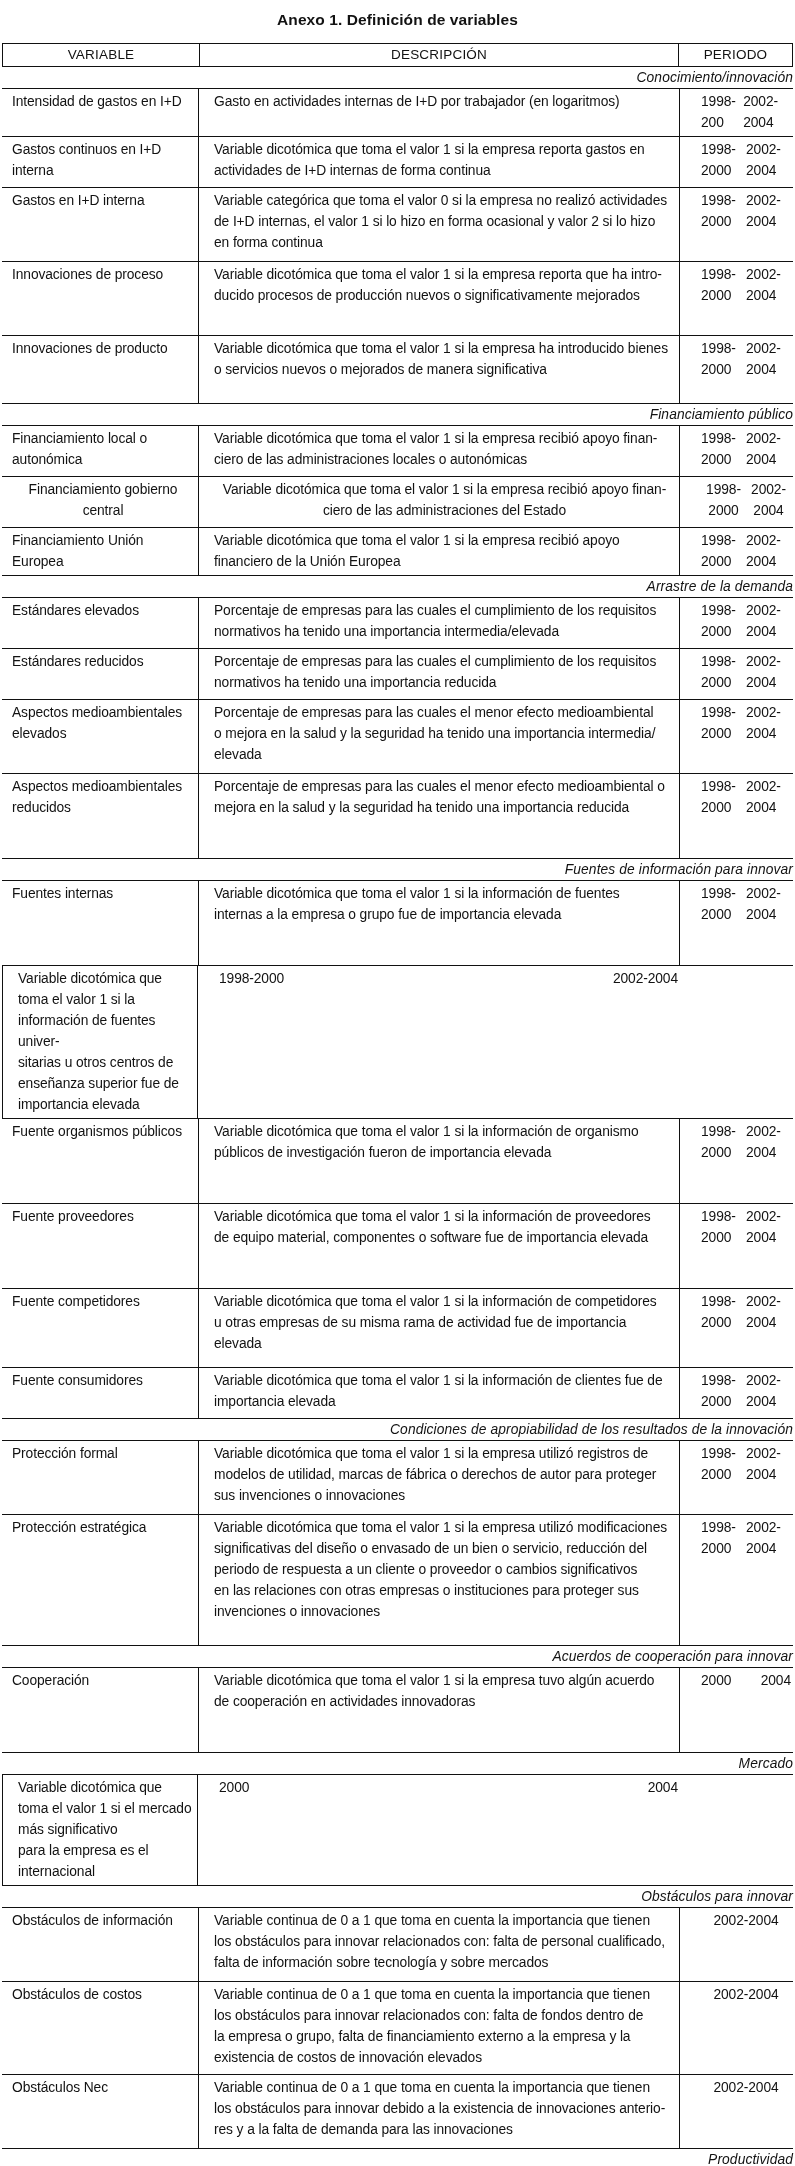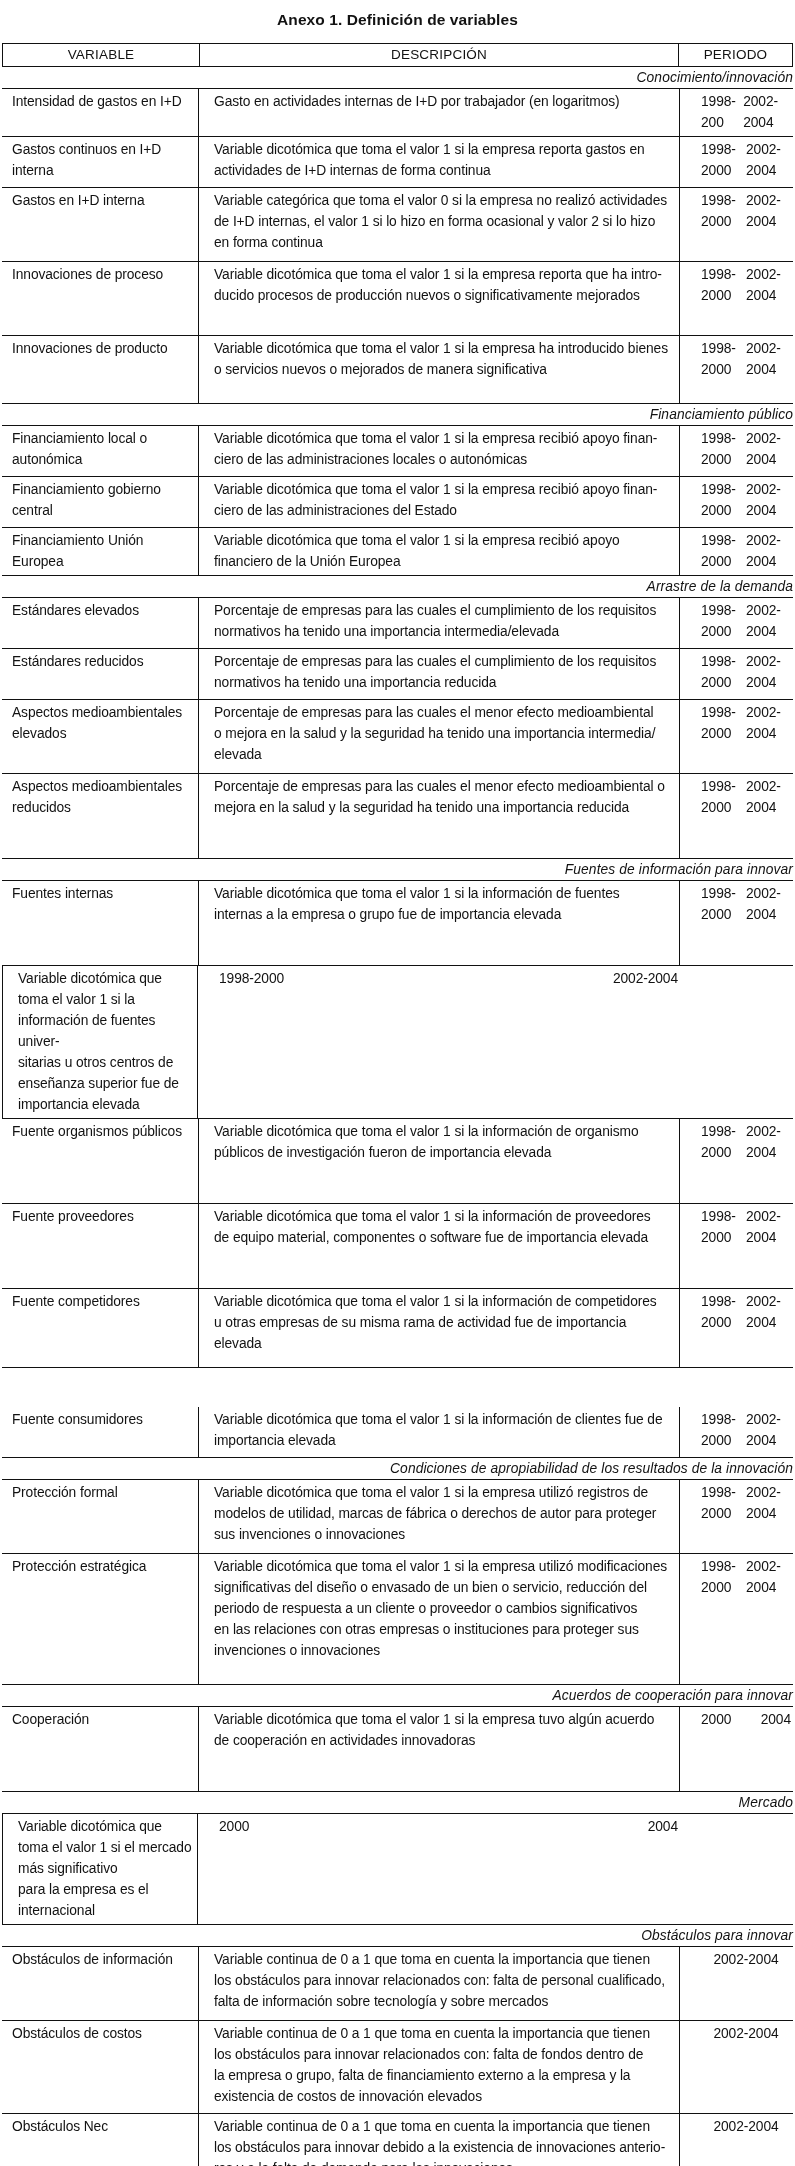--- a/index.html
+++ b/index.html
@@ -166,21 +166,21 @@
     <div class="c-var">Financiamiento local o
 autonómica</div>
     <div class="c-desc">Variable dicotómica que toma el valor 1 si la empresa recibió apoyo finan-
 ciero de las administraciones locales o autonómicas</div>
     <div class="c-per lay-adjacent">
             <span class="period-value">1998-2000</span>
             <span class="period-value">2002-2004</span>
           </div>
   </div>
 
-  <div class="data-row" style="min-height: 51px;">
+  <div class="data-row" style="min-height: 51px; text-align: center;">
     <div class="c-var">Financiamiento gobierno
 central</div>
     <div class="c-desc">Variable dicotómica que toma el valor 1 si la empresa recibió apoyo finan-
 ciero de las administraciones del Estado</div>
     <div class="c-per lay-adjacent">
             <span class="period-value">1998-2000</span>
             <span class="period-value">2002-2004</span>
           </div>
   </div>
 
@@ -289,21 +289,21 @@
     <div class="c-var">Fuente competidores</div>
     <div class="c-desc">Variable dicotómica que toma el valor 1 si la información de competidores
 u otras empresas de su misma rama de actividad fue de importancia
 elevada</div>
     <div class="c-per lay-spread">
             <span class="period-value">1998-2000</span>
             <span class="period-value">2002-2004</span>
           </div>
   </div>
 
-  <div class="data-row" style="min-height: 51px; margin-top: 39px;">
+  <div class="data-row" style="min-height: 51px;">
     <div class="c-var">Fuente consumidores</div>
     <div class="c-desc">Variable dicotómica que toma el valor 1 si la información de clientes fue de
 importancia elevada</div>
     <div class="c-per lay-adjacent">
             <span class="period-value">1998-2000</span>
             <span class="period-value">2002-2004</span>
           </div>
   </div>
 
   <div class="section-row">

